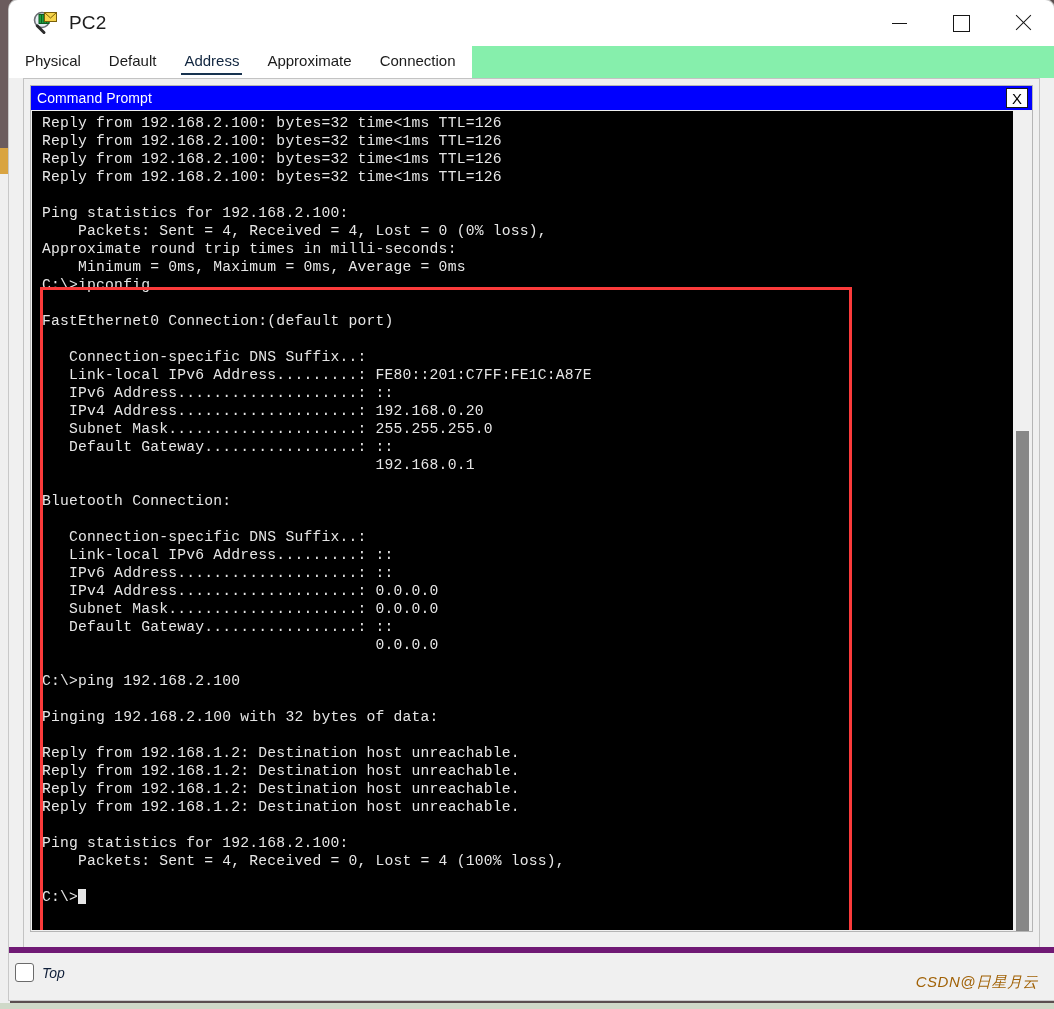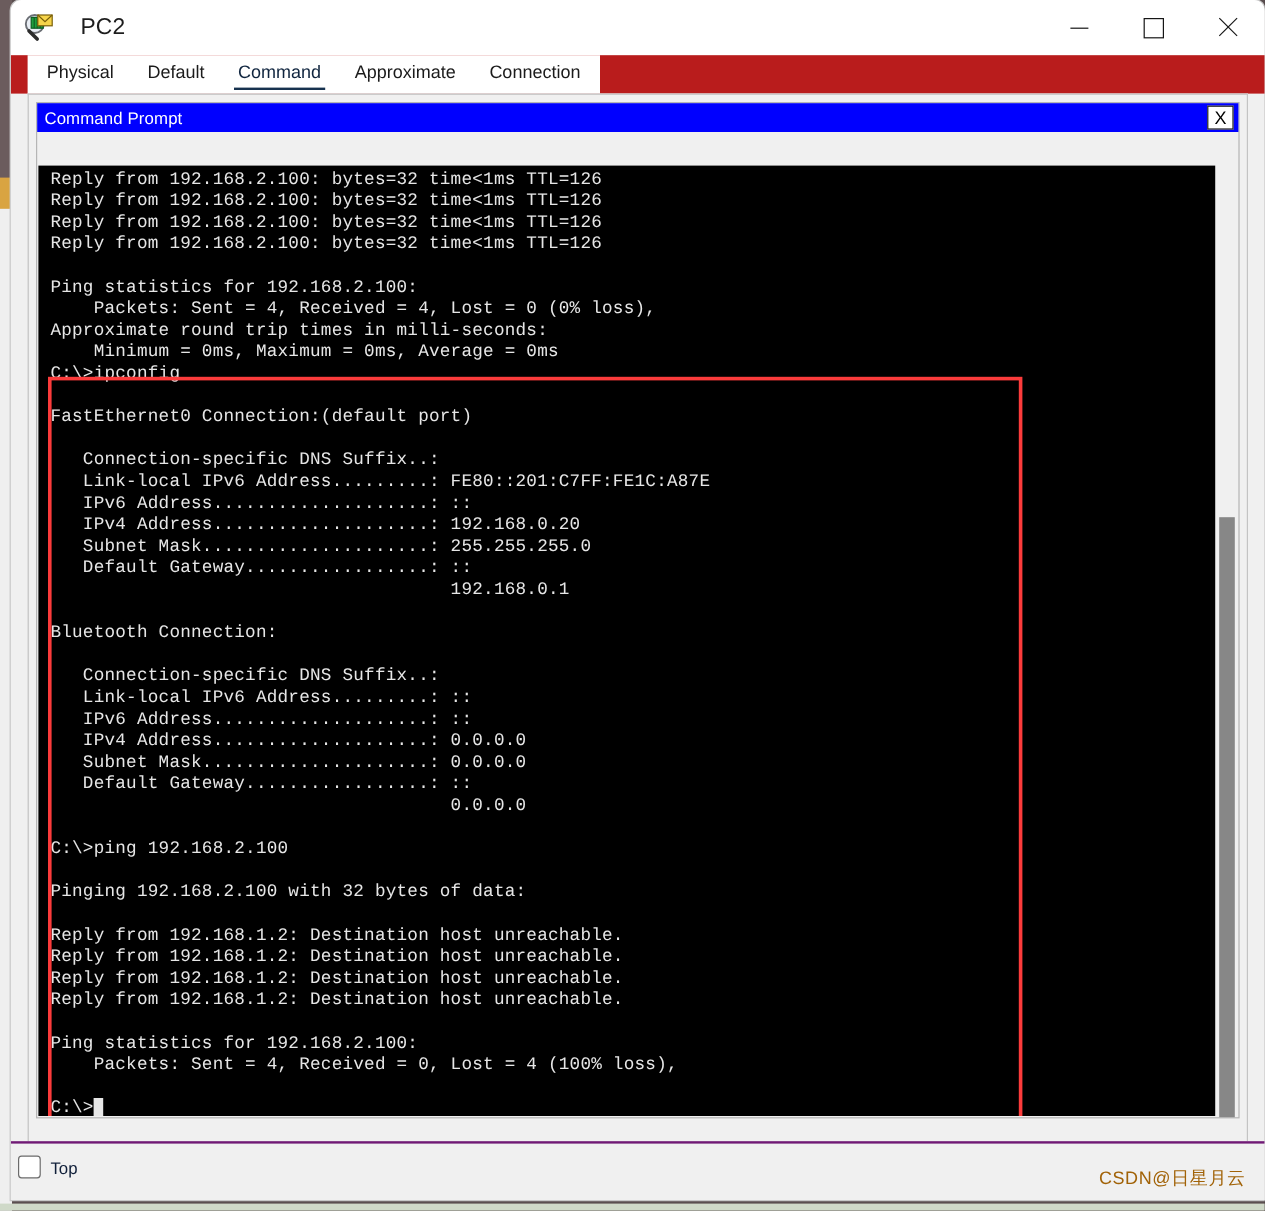--- a/index.html
+++ b/index.html
@@ -62,22 +62,22 @@
     background: #ffffff;
     display: flex;
     align-items: center;
     position: relative;
     border-top-left-radius: 9px;
     border-top-right-radius: 9px;
   }
   .title-left {
     display: flex;
     align-items: center;
-    padding-left: 11px;
-    gap: 21px;
+    padding-left: 24px;
+    gap: 10px;
   }
   .app-icon {
     width: 26px; height: 26px;
     position: relative;
   }
   .title-text {
     font-size: 19px;
     color: #1d1d1d;
     font-family: "Liberation Sans", sans-serif;
     letter-spacing: .2px;
@@ -112,24 +112,24 @@
     left: 0; top: 9px;
     width: 21px; height: 0;
     border-top: 1.7px solid #161616;
   }
   .glyph-close:before { transform: rotate(45deg); }
   .glyph-close:after  { transform: rotate(-45deg); }
 
   
   .tabstrip {
     height: 32px;
-    background: #b91c1c;
+    background: #86efac;
     display: flex;
     align-items: flex-end;
-    padding-left: 14px;
+    padding-left: 0;
     position: relative;
   }
   .tabs-inner {
     display: flex;
     align-items: flex-end;
     background: #ffffff;
     height: 32px;
     padding: 0 2px;
   }
   .tab {
@@ -213,21 +213,20 @@
     display: flex;
     background: #f0f0f0;
   }
   .term {
     position: relative;
     flex: 1 1 auto;
     background: #000000;
     overflow: hidden;
     padding: 3px 0 0 10px;
     box-sizing: border-box;
-    margin-top: 27px;
   }
   .term pre {
     margin: 0;
     font-family: "Liberation Mono", "DejaVu Sans Mono", monospace;
     font-size: 14.7px;
     line-height: 18px;
     color: #e6e6e6;
     white-space: pre;
     letter-spacing: .2px;
   }
@@ -268,21 +267,22 @@
   }
 
   
   .bottom-bar {
     position: absolute;
     left: 0;
     bottom: 0;
     width: 1045px;
     height: 47px;
     background: #f0f0f0;
-    border-top: 2px solid #701a75;
+    border-top: 6px solid #701a75;
+    font-style: italic;
   }
   .top-check {
     position: absolute;
     left: 6px;
     top: 10px;
     display: flex;
     align-items: center;
     gap: 8px;
   }
   .checkbox {
@@ -346,21 +346,21 @@
       <div class="win-btn">
         <span class="glyph-close"></span>
       </div>
     </div>
   </div>
 
   <div class="tabstrip">
     <div class="tabs-inner">
       <div class="tab">Physical</div>
       <div class="tab">Default</div>
-      <div class="tab active">Command</div>
+      <div class="tab active">Address</div>
       <div class="tab">Approximate</div>
       <div class="tab">Connection</div>
     </div>
   </div>
 
   <div class="content-panel">
 
     <div class="cmd-window">
 
       <div class="cmd-titlebar">

